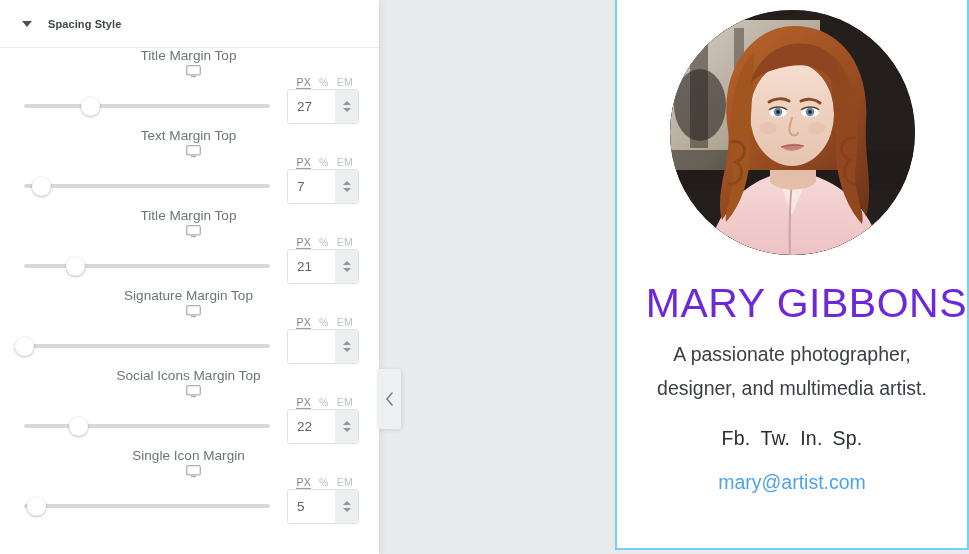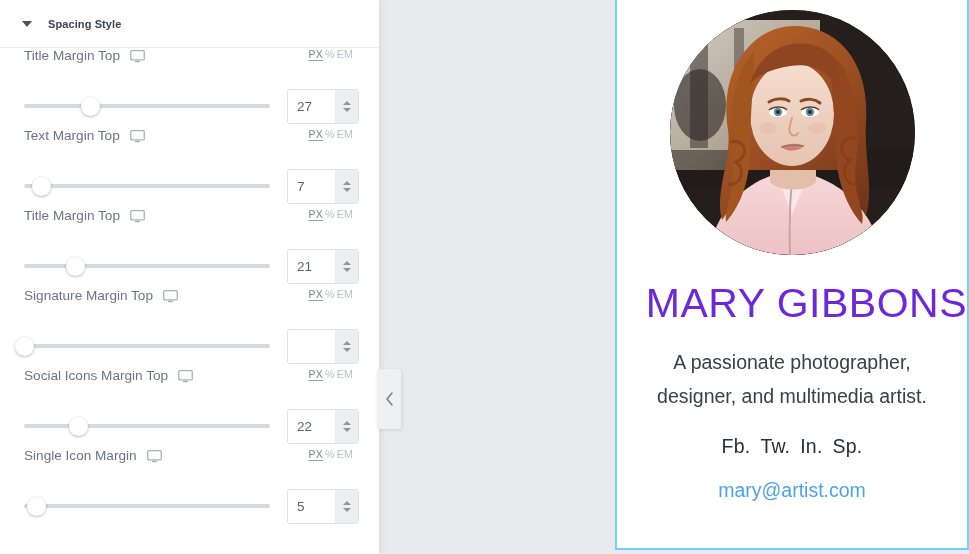--- a/index.html
+++ b/index.html
@@ -54,23 +54,25 @@
   .rows { padding: 0; }
 
   .control-row {
     height: 80px;
     box-sizing: border-box;
     position: relative;
   }
 
   .row-top {
     display: flex;
+    align-items: center;
     height: 36px;
     padding: 0 26px 0 24px;
     box-sizing: border-box;
+    flex-direction: column;
   }
 
   .row-label {
     font-size: 13.6px;
     color: #6d747c;
     white-space: nowrap;
   }
 
   .monitor-icon {
     margin-left: 10px;
@@ -78,21 +80,21 @@
     height: 13px;
     flex: none;
     position: relative;
     top: 1px;
   }
 
   .units {
     margin-left: auto;
     display: flex;
     align-items: baseline;
-    gap: 2px;
+    gap: 8px;
   }
   .unit {
     font-size: 10.5px;
     color: #b9bfc5;
     letter-spacing: .3px;
     cursor: pointer;
   }
   .unit.active {
     color: #7b828a;
     border-bottom: 1px solid #9aa1a8;
@@ -225,21 +227,21 @@
   #preview-name {
     margin-top: 27px;
     font-size: 41px;
     color: #6d28d9;
     letter-spacing: .5px;
     line-height: 1.05;
     white-space: nowrap;
     text-align: right;
   }
   #preview-text {
-    margin-top: 21px;
+    margin-top: 13px;
     font-size: 19.5px;
     color: #3b4046;
     line-height: 1.72;
     padding: 0 0;
   }
   #preview-social {
     margin-top: 22px;
     font-size: 19.5px;
     color: #2b2f33;
     letter-spacing: .2px;

